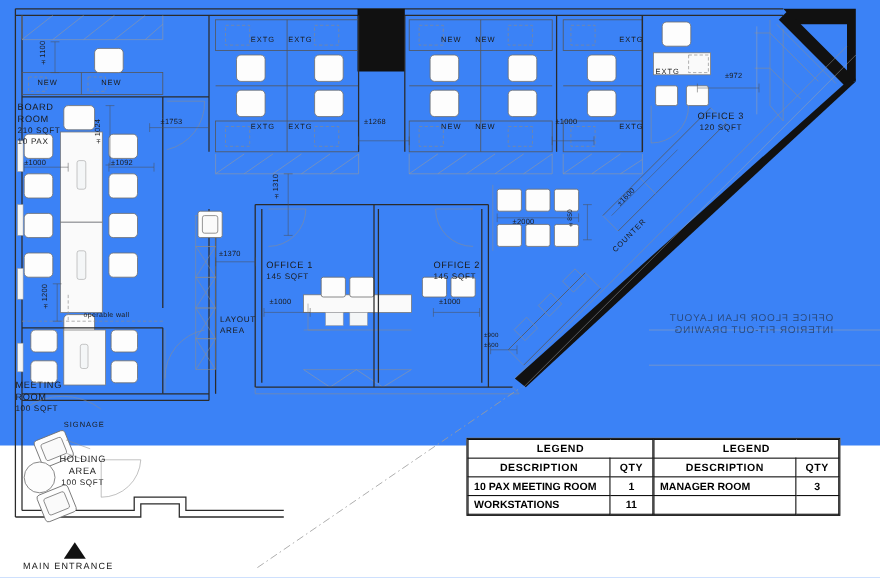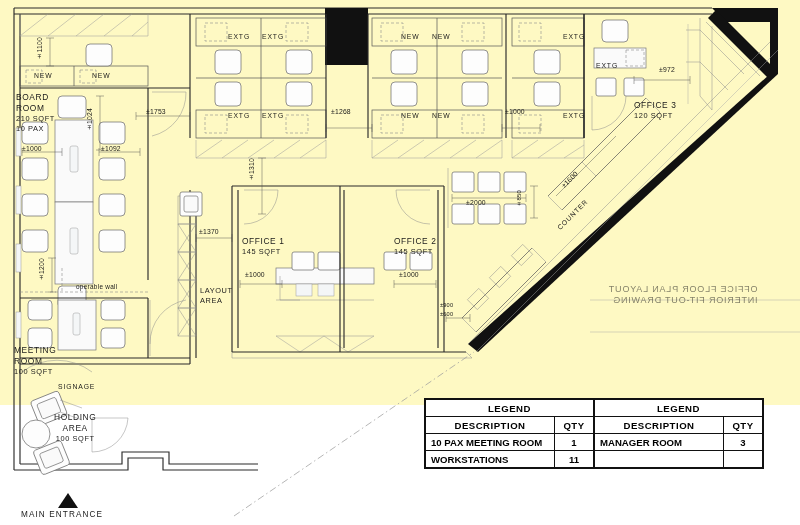--- a/index.html
+++ b/index.html
@@ -1,18 +1,18 @@
 <!DOCTYPE html>
 <html><head>
 <meta charset="utf-8">
 <style>
   html,body{margin:0;padding:0;background:#fff;}
   body{width:800px;height:525px;overflow:hidden;
        font-family:"Liberation Sans",sans-serif;color:#1a1a1a;}
-  #plan{position:relative;width:800px;height:405px;background:#fef9c3;}
+  #plan{position:relative;width:800px;height:405px;background:#3b82f6;}
   svg{position:absolute;left:0;top:0;}
 
   
   .rmlbl{font-family:"Liberation Sans",sans-serif;font-size:8.4px;
          fill:#4a4a4a;letter-spacing:.6px;}
   .rmlbl.sm{font-size:7.4px;}
   .dim{font-family:"Liberation Sans",sans-serif;font-size:6.8px;
        fill:#3d3d3d;letter-spacing:.2px;}
   .tag{font-family:"Liberation Sans",sans-serif;font-size:6.8px;
        fill:#555;letter-spacing:.9px;}
@@ -422,21 +422,21 @@
 <div style="position:absolute;left:242px;top:236px;">
   <div class="rmlbl" style="line-height:11px;">OFFICE 1</div>
   <div class="rmlbl sm" style="line-height:10px;">145 SQFT</div>
 </div>
 
 <div style="position:absolute;left:394px;top:236px;">
   <div class="rmlbl" style="line-height:11px;">OFFICE 2</div>
   <div class="rmlbl sm" style="line-height:10px;">145 SQFT</div>
 </div>
 
-<div style="position:absolute;left:634px;top:100px;">
+<div style="position:absolute;left:634px;top:100px;text-align:center;">
   <div class="rmlbl" style="line-height:11px;">OFFICE 3</div>
   <div class="rmlbl sm" style="line-height:10px;">120 SQFT</div>
 </div>
 
 <div style="position:absolute;left:200px;top:286px;">
   <div class="rmlbl sm" style="line-height:10px;">LAYOUT</div>
   <div class="rmlbl sm" style="line-height:10px;">AREA</div>
 </div>
 
 <div class="tag" style="position:absolute;left:58px;top:383px;">SIGNAGE</div>

